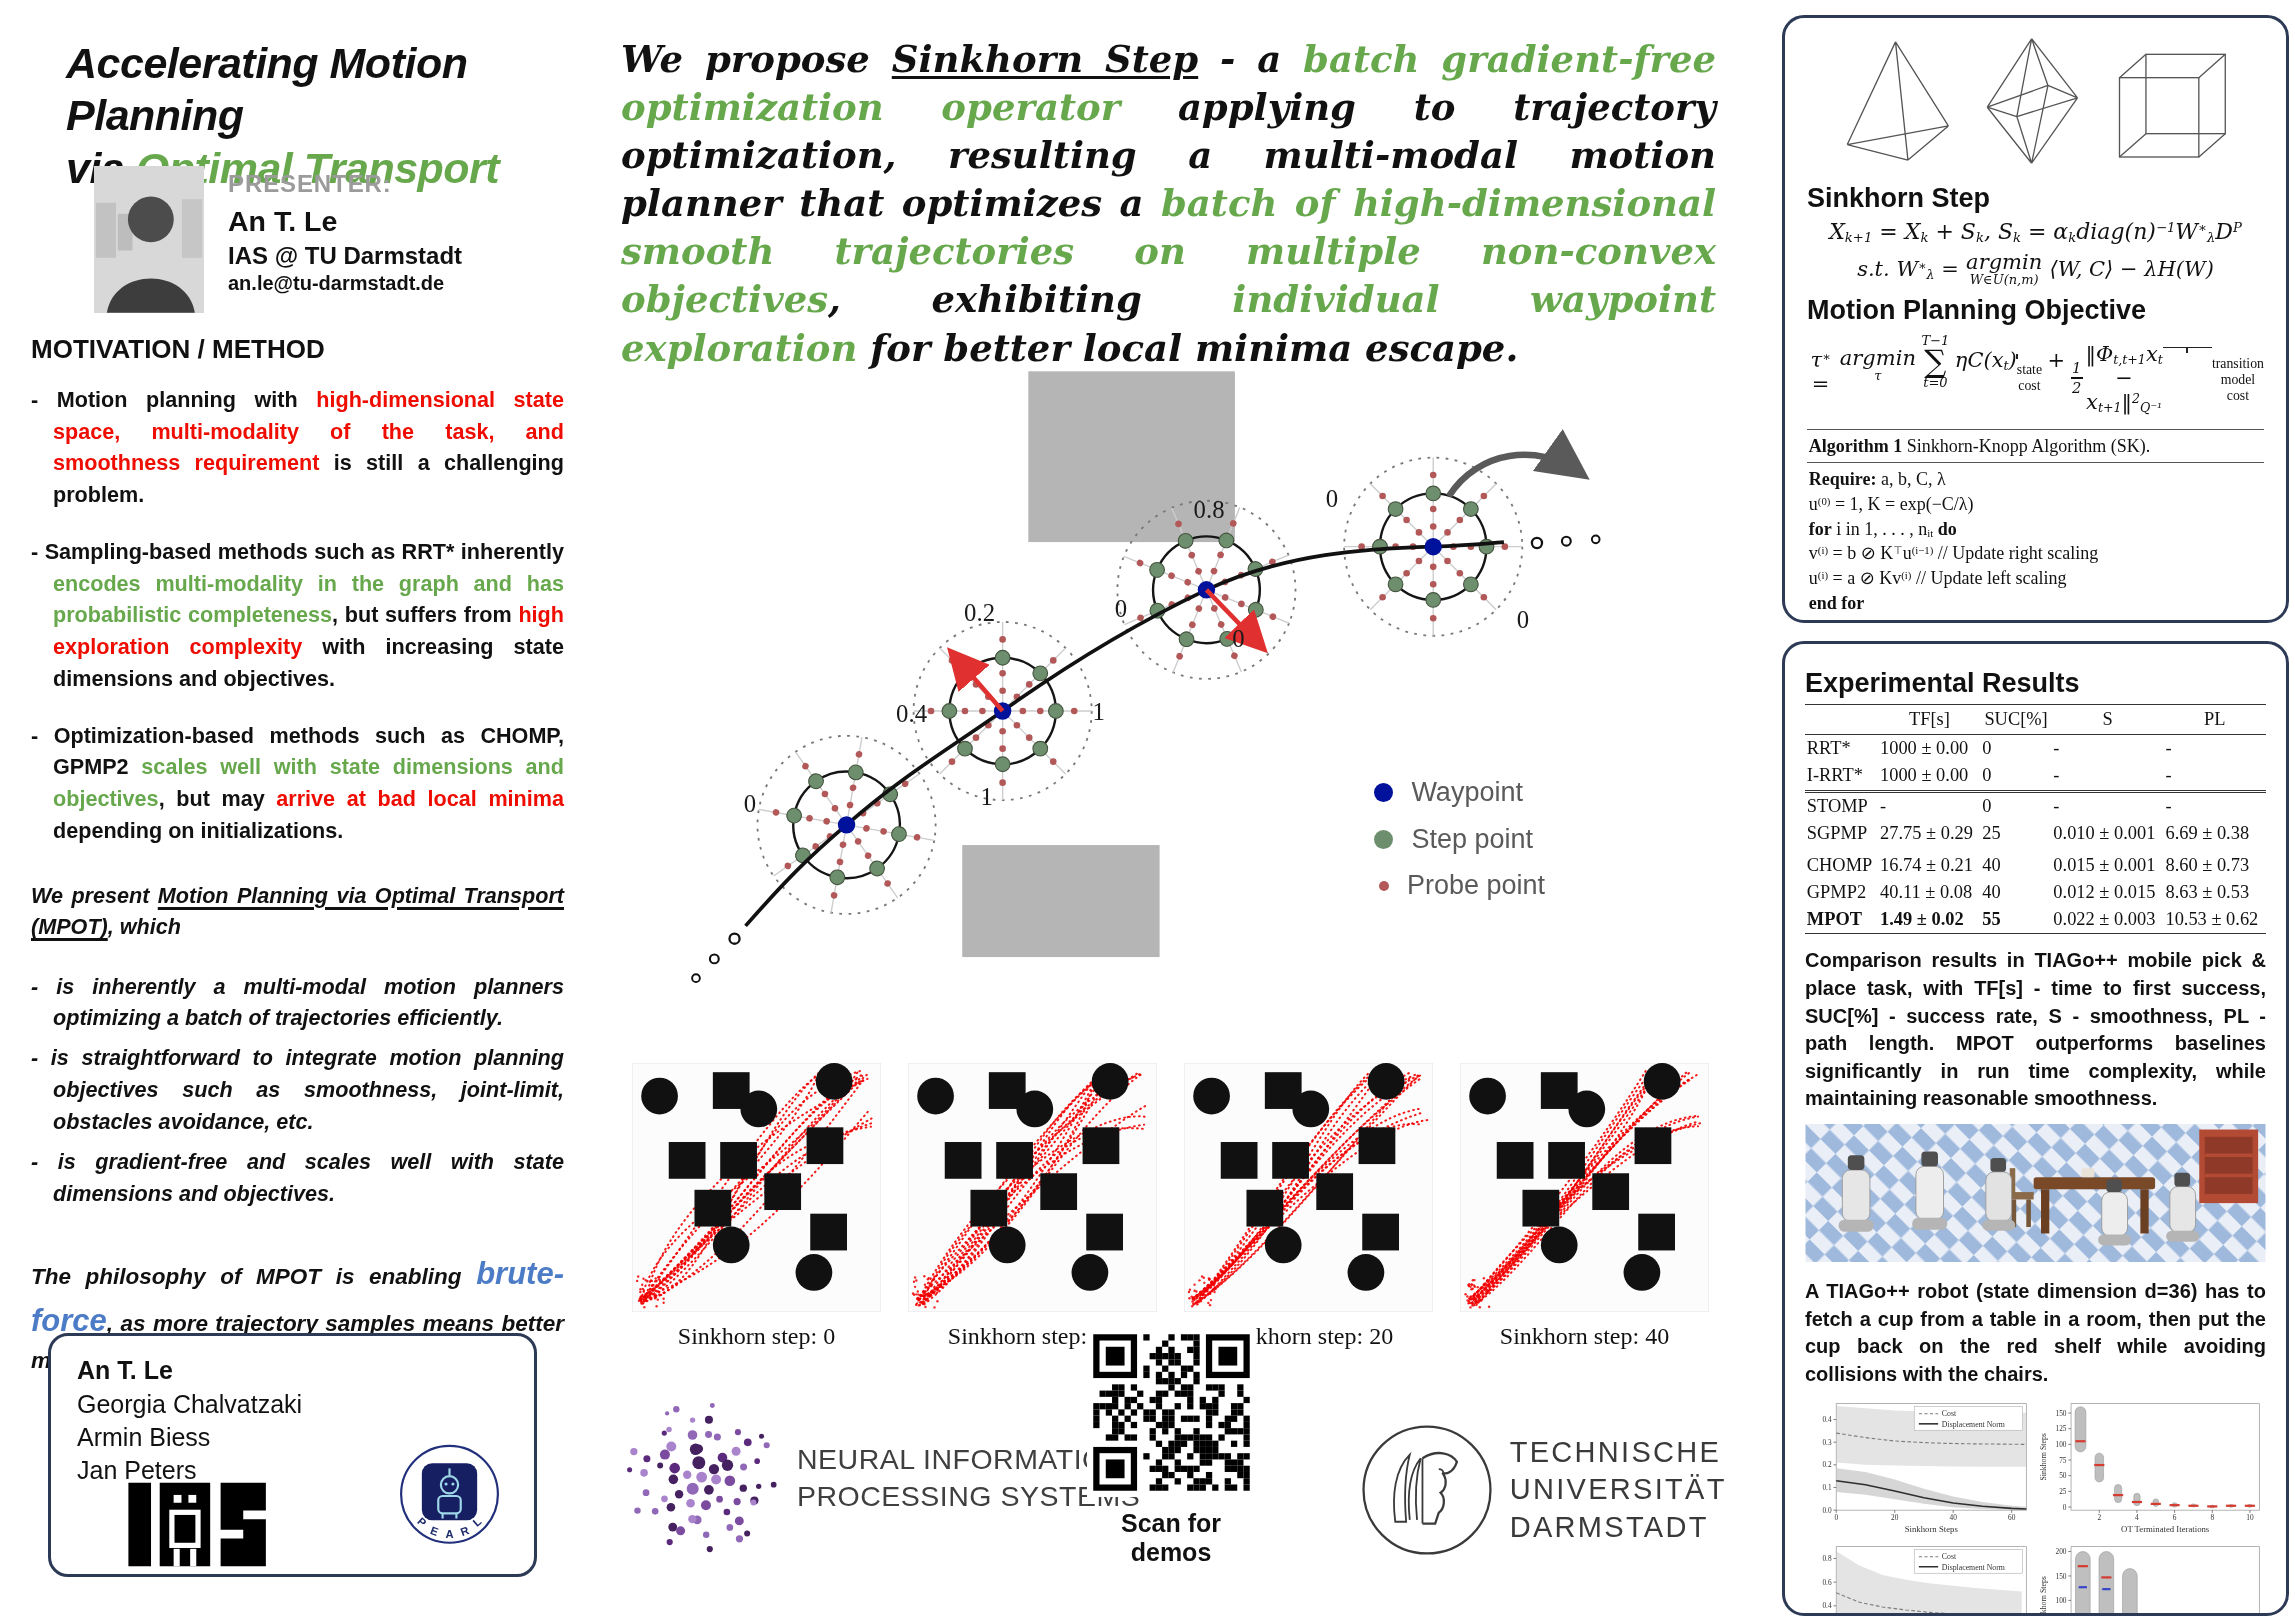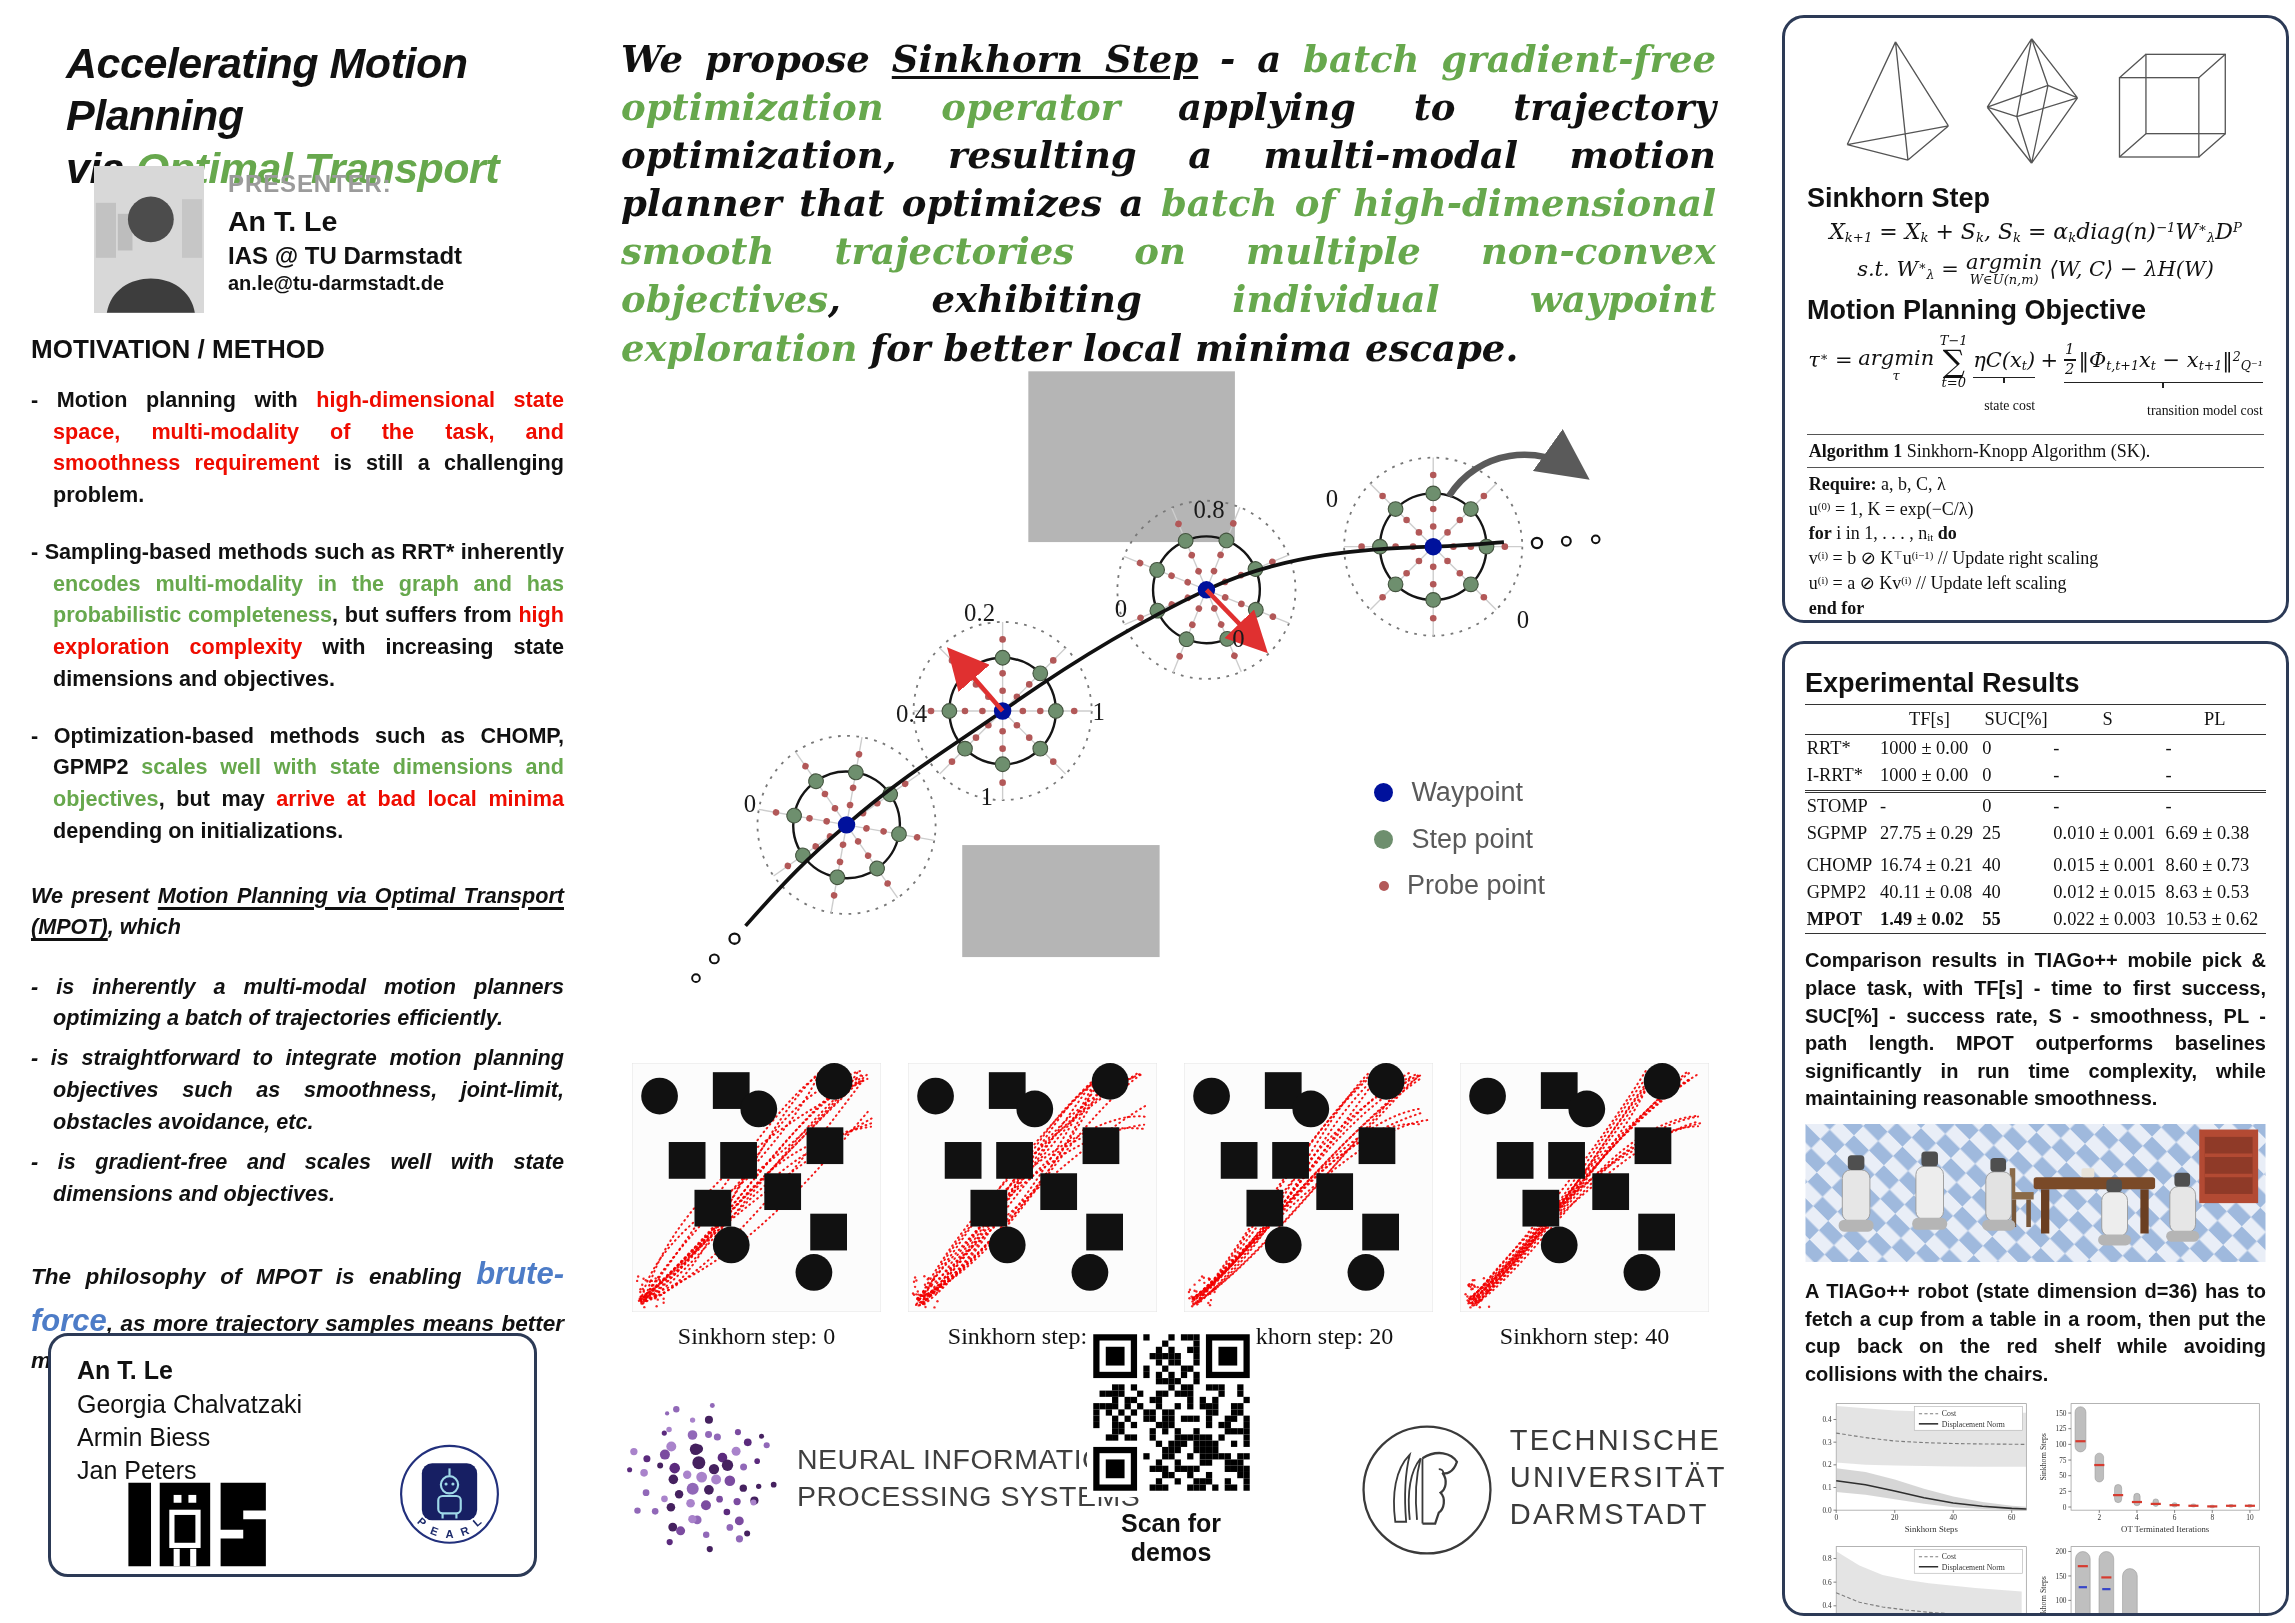--- a/index.html
+++ b/index.html
@@ -37,40 +37,40 @@
   .legend-item{display:flex;align-items:center;gap:18.4px;margin-bottom:15.6px;color:#5a5a5a;font-size:27px}
   .legend-dot{border-radius:50%;flex:0 0 auto}
   .panels{position:absolute;left:632px;top:1063px;display:flex;gap:27px}
   .panel-fig{margin:0;display:flex;flex-direction:column;align-items:center}
   .scat{width:249px;height:249px}
   .panel-fig figcaption{font-family:"Liberation Serif",serif;font-size:24px;margin-top:11px;color:#111}
   .neurips{position:absolute;left:621px;top:1400px;display:flex;align-items:center;gap:11px}
   .nips-text{font-size:28.5px;color:#3f3f3f;letter-spacing:0.5px;line-height:1.3;font-weight:500}
   .qr-wrap{position:absolute;left:1084px;top:1328px;width:174px;text-align:center}
   .qr-cap{font-size:25px;font-weight:800;margin-top:9.2px}
-  .tu{position:absolute;left:1359px;top:1422px;display:flex;align-items:flex-start;gap:14.7px}
+  .tu{position:absolute;left:1359px;top:1422px;display:flex;align-items:center;gap:14.7px}
   .tu-text{font-size:29px;color:#3a3a3a;letter-spacing:2.3px;line-height:1.28}
   
   .panel{position:absolute;box-sizing:border-box;border:3.2px solid #2c3a56;border-radius:22px;background:#fff;overflow:hidden}
   .p1{left:1782px;top:14.7px;width:507px;height:608px;padding:13px 22px}
   .p2{left:1782px;top:641px;width:507px;height:975px;padding:14.7px 20px}
   .panel h3{margin:9.2px 0 5.5px;font-size:27px;font-weight:800}
   .res-h{font-size:30px;margin-top:1.8px}
   .polys{width:100%;height:140px}
   .math{font-family:"DejaVu Serif",serif;font-style:italic;font-size:22px;text-align:center}
   .f1{margin-top:5.5px}
   .f2{display:flex;justify-content:center;align-items:center;gap:7.3px;margin-top:7.3px;font-size:21px}
   .argstack{display:inline-flex;flex-direction:column;align-items:center;line-height:1}
   .argsub{font-size:13px}
   .obj{display:flex;justify-content:center;align-items:flex-start;gap:5.5px;margin-top:9.2px;font-size:21px}
   .sumstack{display:inline-flex;flex-direction:column;align-items:center;line-height:.95;font-size:13px}
   .sumsig{font-size:31px;font-style:normal}
   .fracstack{display:inline-flex;flex-direction:column;align-items:center;line-height:1;font-size:14.7px}
   .fracbar{width:12px;height:1.8px;background:#111;margin:1.8px 0}
-  .bracestack{display:inline-flex;flex-direction:column;align-items:flex-end}
+  .bracestack{display:inline-flex;flex-direction:row;align-items:flex-start}
   .brow{display:flex;align-items:center;gap:2.8px}
   .brace{width:100%;height:6.4px;border-top:1.8px solid #222;position:relative;margin-top:4.6px}
   .brace::after{content:"";position:absolute;left:50%;top:0;width:1.8px;height:5.5px;background:#222;margin-left:-0.9px}
   .blabel{font-family:"Liberation Serif",serif;font-style:normal;font-size:13.8px;margin-top:14px}
   .algo{margin-top:14.7px;font-family:"Liberation Serif",serif;font-size:18px}
   .algo-title{border-top:1.8px solid #555;border-bottom:1.4px solid #555;padding:3.7px 1.8px}
   .algo-body{border-bottom:1.8px solid #555;padding:3.7px 1.8px 7.3px}
   .aline{line-height:1.38}
   .p2 table{width:100%;border-collapse:collapse;font-family:"Liberation Serif",serif;font-size:18.4px;margin-top:3px}
   .p2 thead th{border-top:1.8px solid #333;border-bottom:1.1px solid #333;padding:3.7px 1.8px;font-weight:normal;text-align:center}

